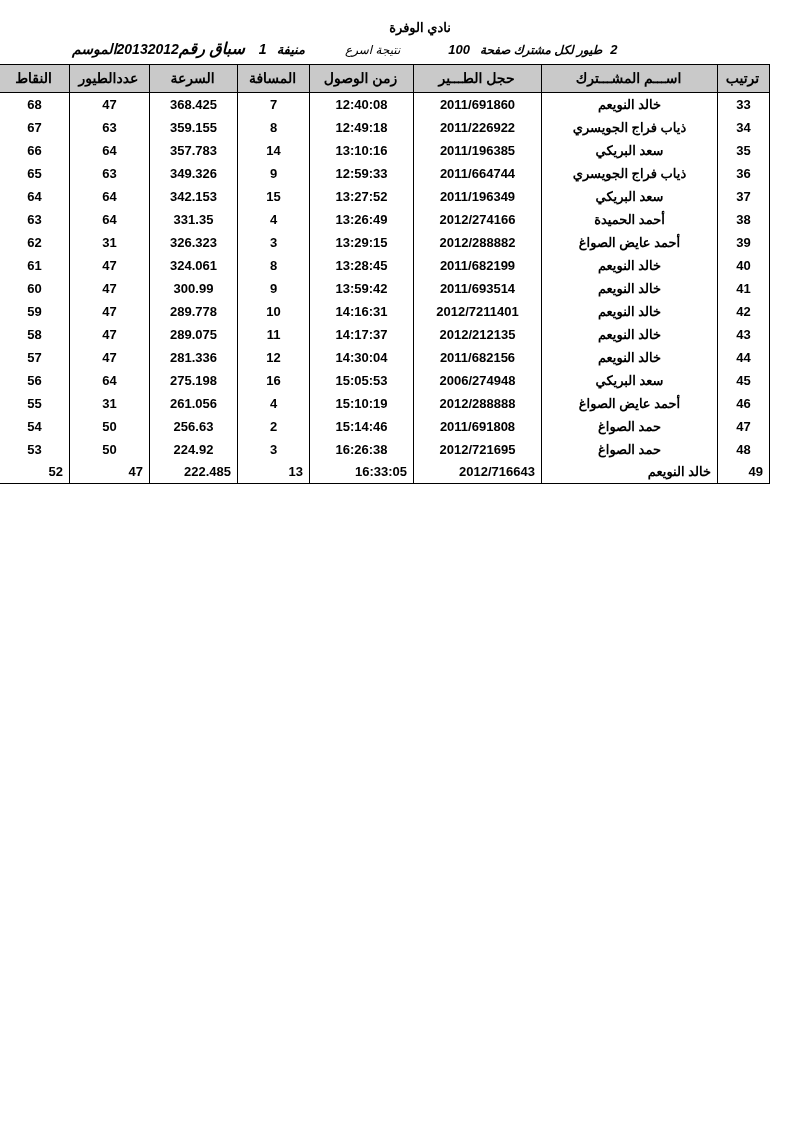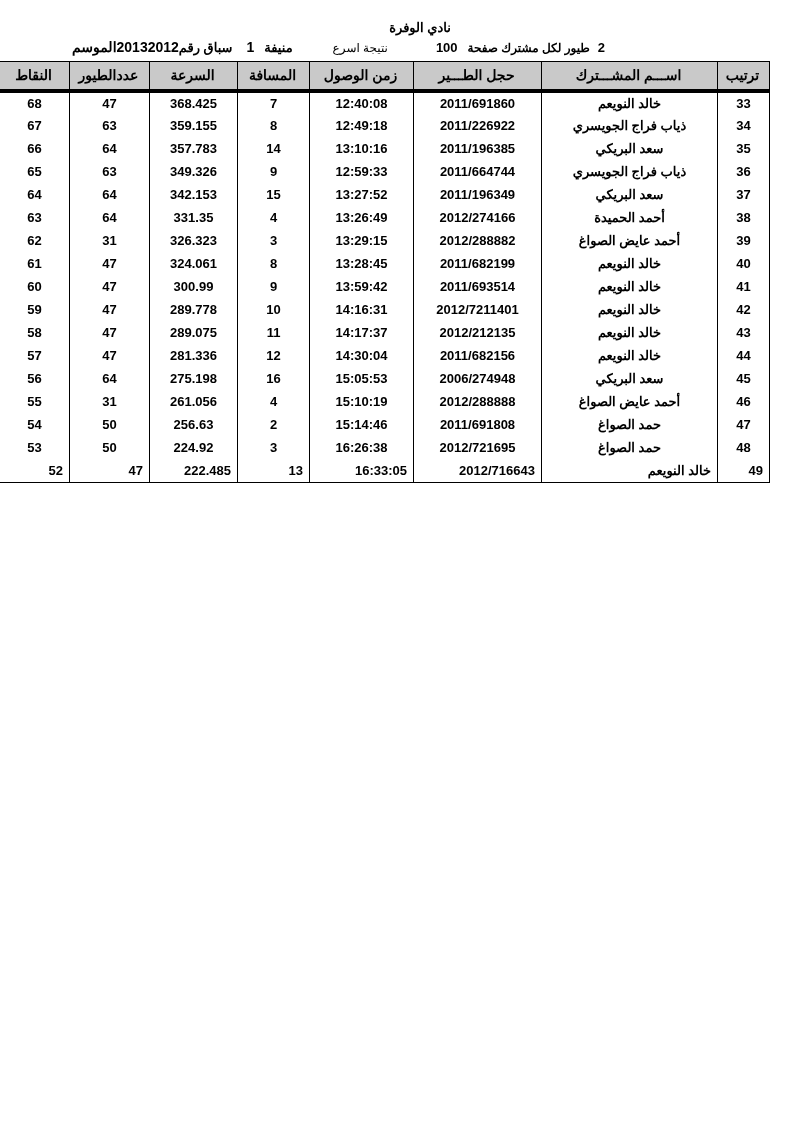--- a/index.html
+++ b/index.html
@@ -32,27 +32,28 @@
   .header-row {
     display: flex;
     flex-direction: row-reverse;
     align-items: baseline;
     justify-content: flex-start;
     gap: 0;
     font-size: 13px;
     font-weight: bold;
     margin: 4px 0 6px 0;
     padding: 0 2px;
+    font-style: italic;
   }
   .header-row .seg {
     white-space: nowrap;
   }
   .seg-season { font-size: 14px; }
   .seg-season-val { font-size: 14px; margin-right: 0; }
-  .seg-race { font-size: 13px; margin-right: 14px; }
+  .seg-race { font-size: 16px; margin-right: 14px; }
   .seg-race-num { font-size: 14px; margin-right: 10px; }
   .seg-place { font-size: 13px; margin-right: 40px; }
   .seg-result { font-size: 12px; font-weight: normal; margin-right: 48px; }
   .seg-birds-count { font-size: 13px; margin-right: 10px; }
   .seg-birds-label { font-size: 12px; margin-right: 8px; }
   .seg-page-num { font-size: 13px; margin-right: 12px; }
 
   table.results {
     border-collapse: collapse;
     width: 740px;
@@ -86,21 +87,21 @@
     border-bottom: none;
     font-size: 13px;
     padding: 2px 6px;
     height: 23px;
     box-sizing: border-box;
     text-align: center;
     white-space: nowrap;
     overflow: hidden;
   }
   table.results tbody tr:first-child td {
-    border-top: 4px solid #000000;
+    border-top: 1px solid #000000;
   }
   table.results tbody tr:last-child td {
     border-bottom: 1px solid #000000;
     text-align: right;
   }
   td.rank { font-size: 13px; font-weight: bold; }
   td.name { text-align: center; font-size: 12.5px; font-weight: bold; }
   td.ring { font-size: 13px; font-weight: bold; letter-spacing: 0; }
   td.time { font-size: 13px; font-weight: bold; }
   td.dist { font-size: 13px; font-weight: bold; }

